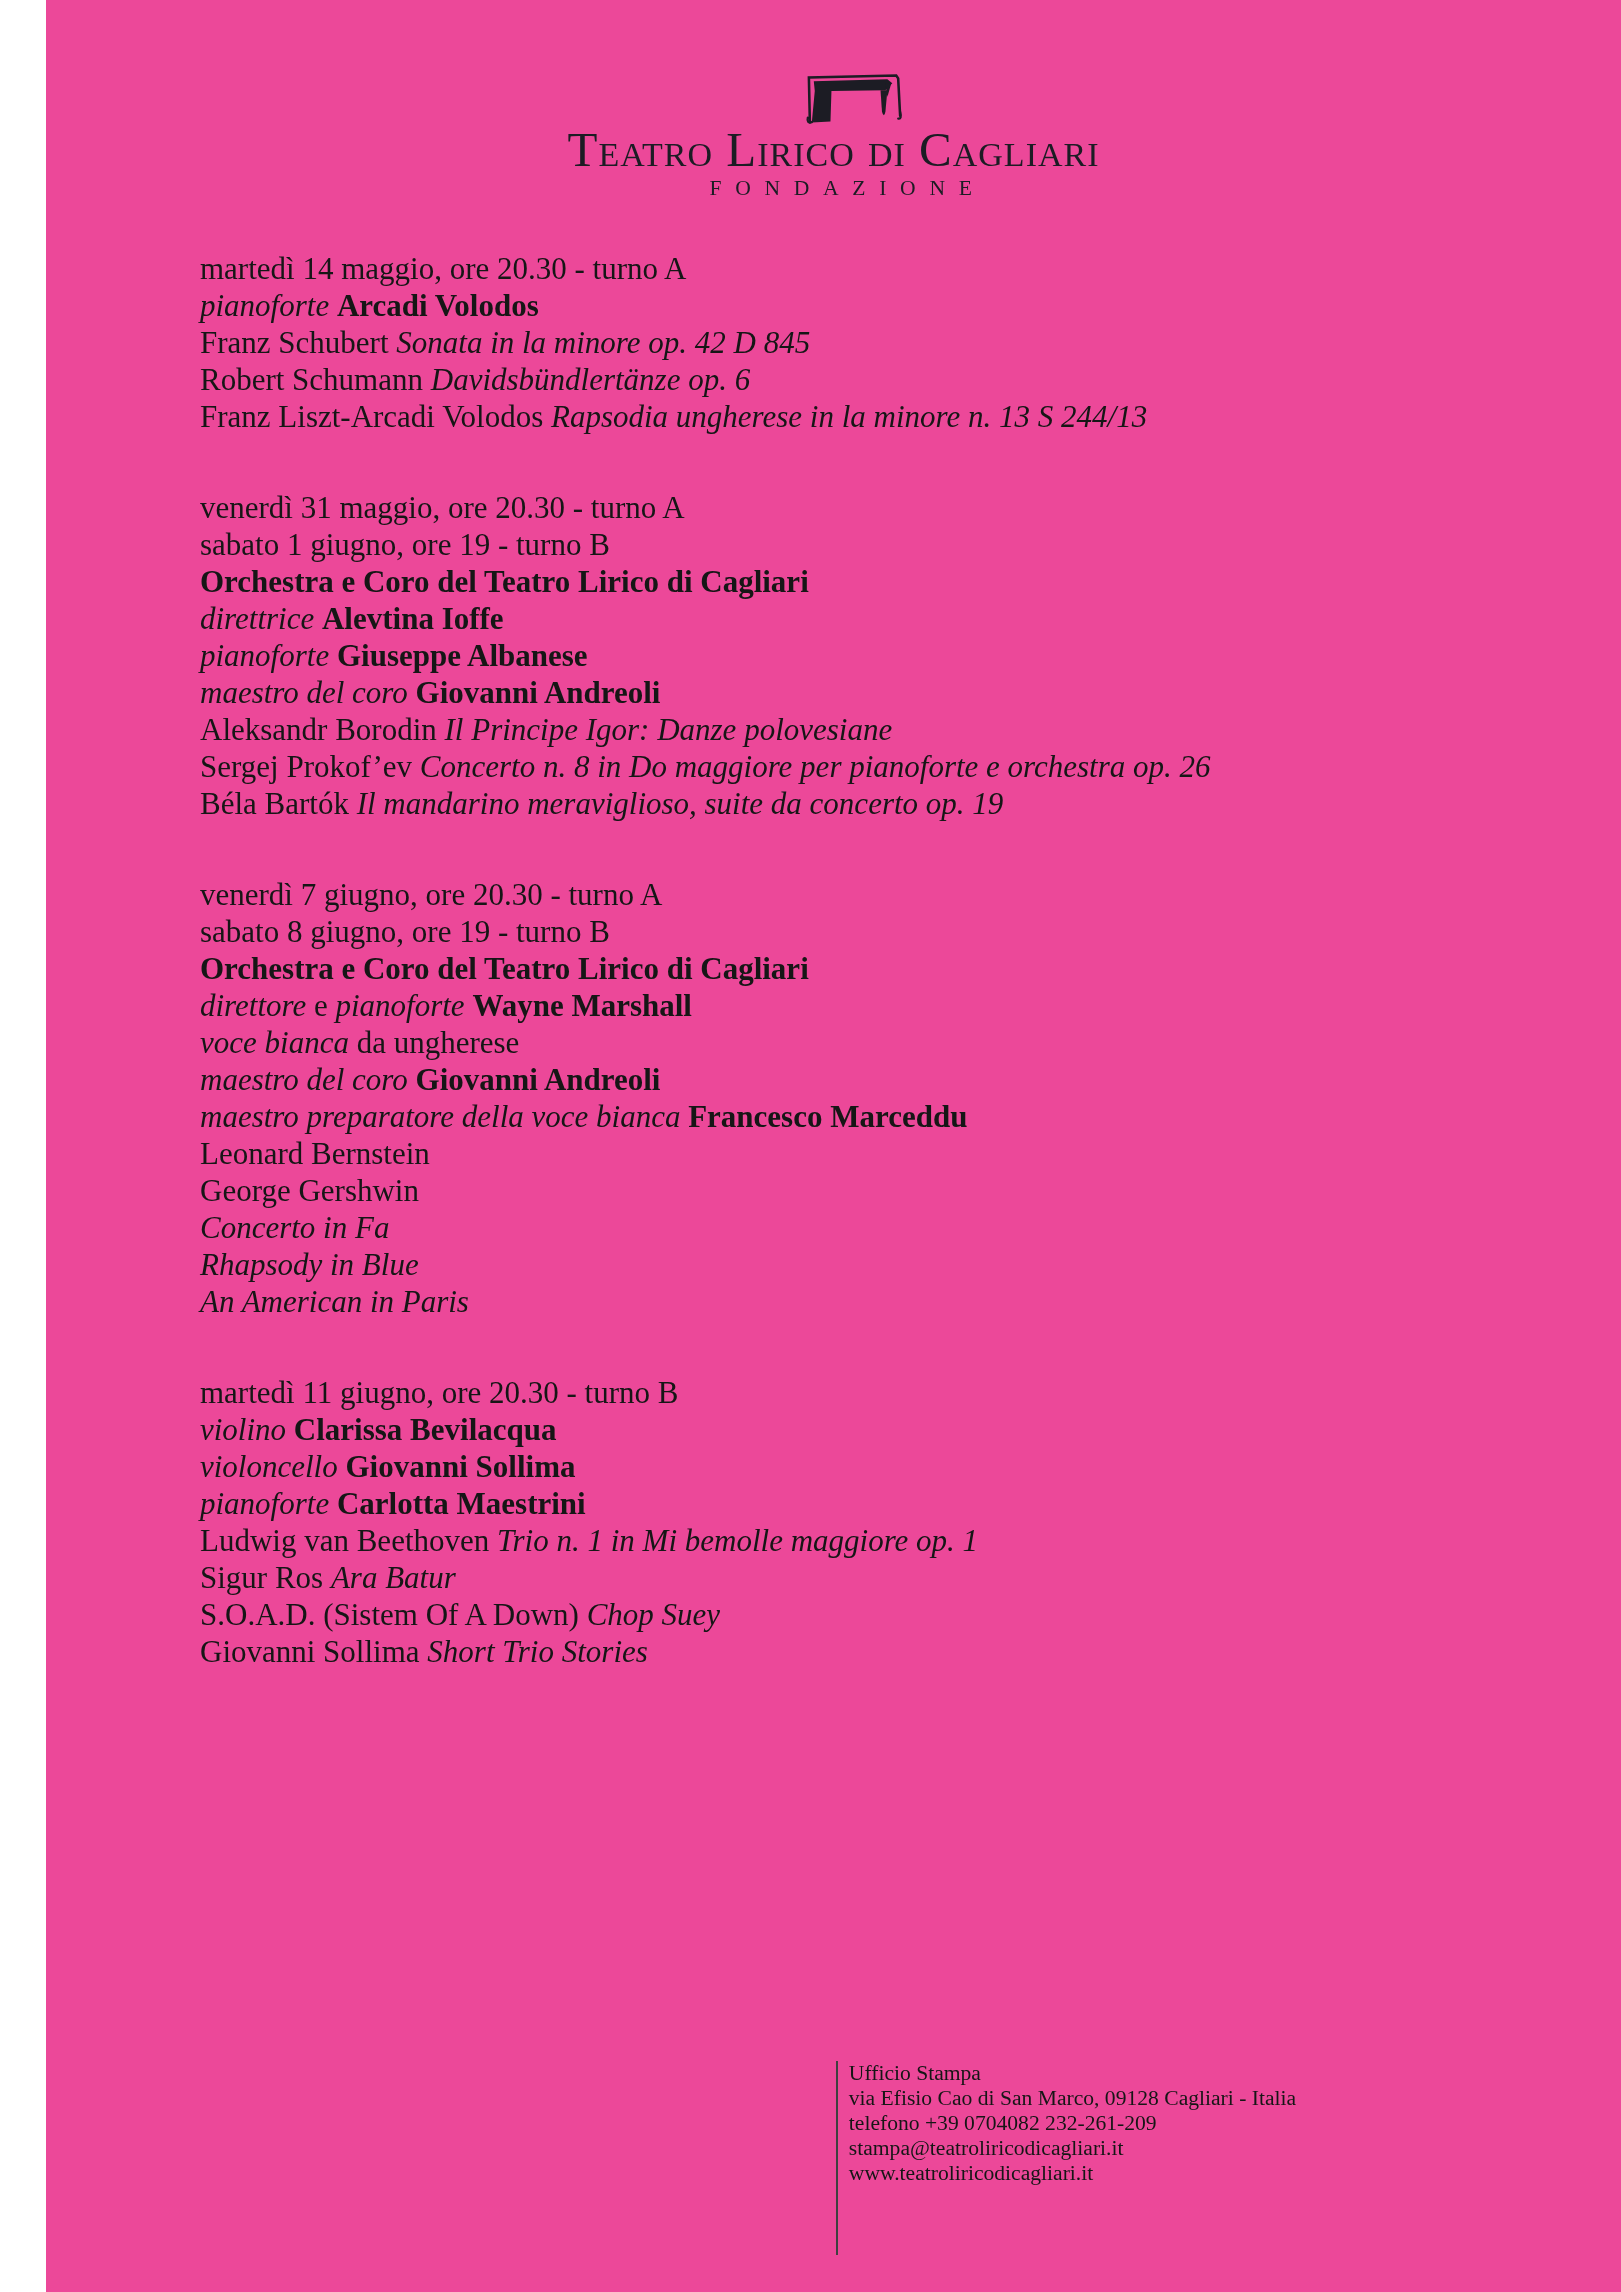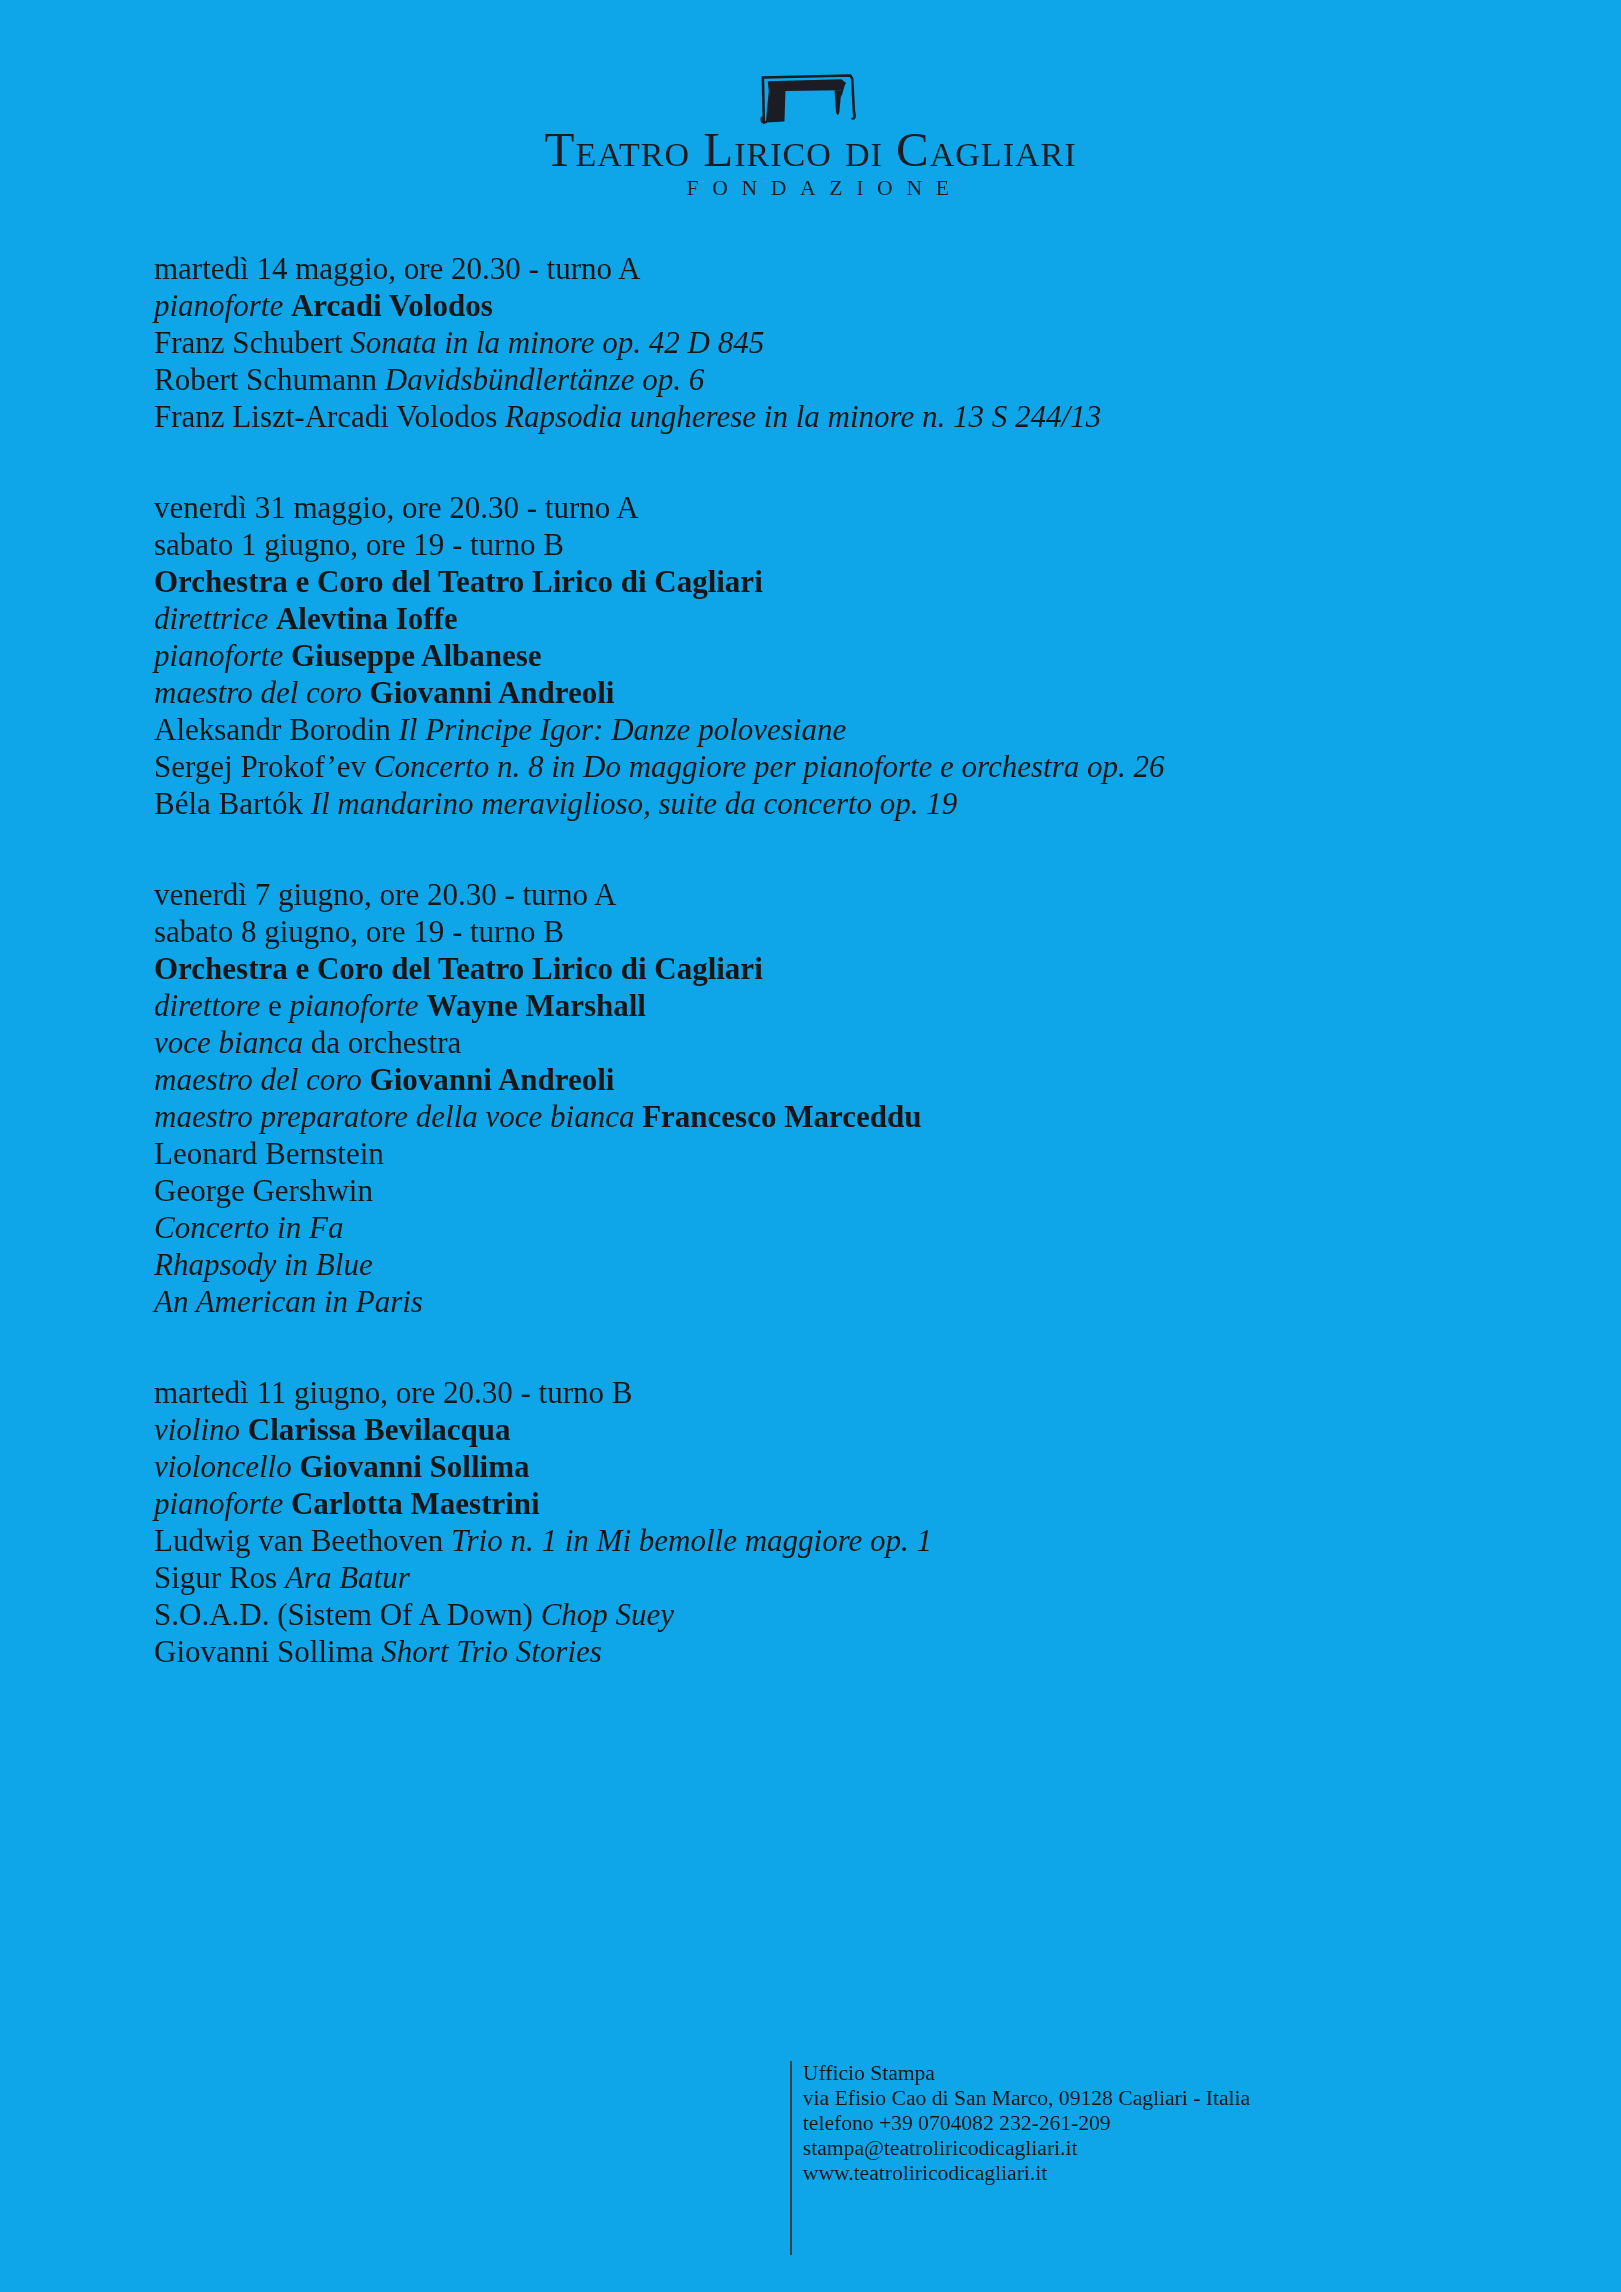--- a/index.html
+++ b/index.html
@@ -11,21 +11,22 @@
     width: 1621px;
     height: 2293px;
     position: relative;
     font-family: "Liberation Serif", "DejaVu Serif", serif;
     color: #161616;
     overflow: hidden;
   }
   .page {
     position: absolute;
     inset: 0;
-    background: #0ea5e9;
+    background: #ec4899;
+    margin-left: 46px;
   }
 
   
   .arch {
     position: absolute;
     top: 70px;
     left: 757px;
     width: 104px;
     height: 55px;
   }
@@ -125,21 +126,21 @@
         <div class="line"><span class="italic">maestro del coro </span><span class="bold">Giovanni Andreoli</span></div>
         <div class="line"><span class="regular">Aleksandr Borodin </span><span class="italic">Il Principe Igor: Danze polovesiane</span></div>
         <div class="line"><span class="regular">Sergej Prokof’ev </span><span class="italic">Concerto n. 8 in Do maggiore per pianoforte e orchestra op. 26</span></div>
         <div class="line"><span class="regular">Béla Bartók </span><span class="italic">Il mandarino meraviglioso, suite da concerto op. 19</span></div>
       </div>
       <div class="block">
         <div class="line"><span class="regular">venerdì 7 giugno, ore 20.30 - turno A</span></div>
         <div class="line"><span class="regular">sabato 8 giugno, ore 19 - turno B</span></div>
         <div class="line"><span class="bold">Orchestra e Coro del Teatro Lirico di Cagliari</span></div>
         <div class="line"><span class="italic">direttore</span><span class="regular"> e </span><span class="italic">pianoforte </span><span class="bold">Wayne Marshall</span></div>
-        <div class="line"><span class="italic">voce bianca </span><span class="regular">da orchestra</span></div>
+        <div class="line"><span class="italic">voce bianca </span><span class="regular">da ungherese</span></div>
         <div class="line"><span class="italic">maestro del coro </span><span class="bold">Giovanni Andreoli</span></div>
         <div class="line"><span class="italic">maestro preparatore della voce bianca </span><span class="bold">Francesco Marceddu</span></div>
         <div class="line"><span class="regular">Leonard Bernstein</span></div>
         <div class="line"><span class="regular">George Gershwin</span></div>
         <div class="line"><span class="italic">Concerto in Fa</span></div>
         <div class="line"><span class="italic">Rhapsody in Blue</span></div>
         <div class="line"><span class="italic">An American in Paris</span></div>
       </div>
       <div class="block">
         <div class="line"><span class="regular">martedì 11 giugno, ore 20.30 - turno B</span></div>

